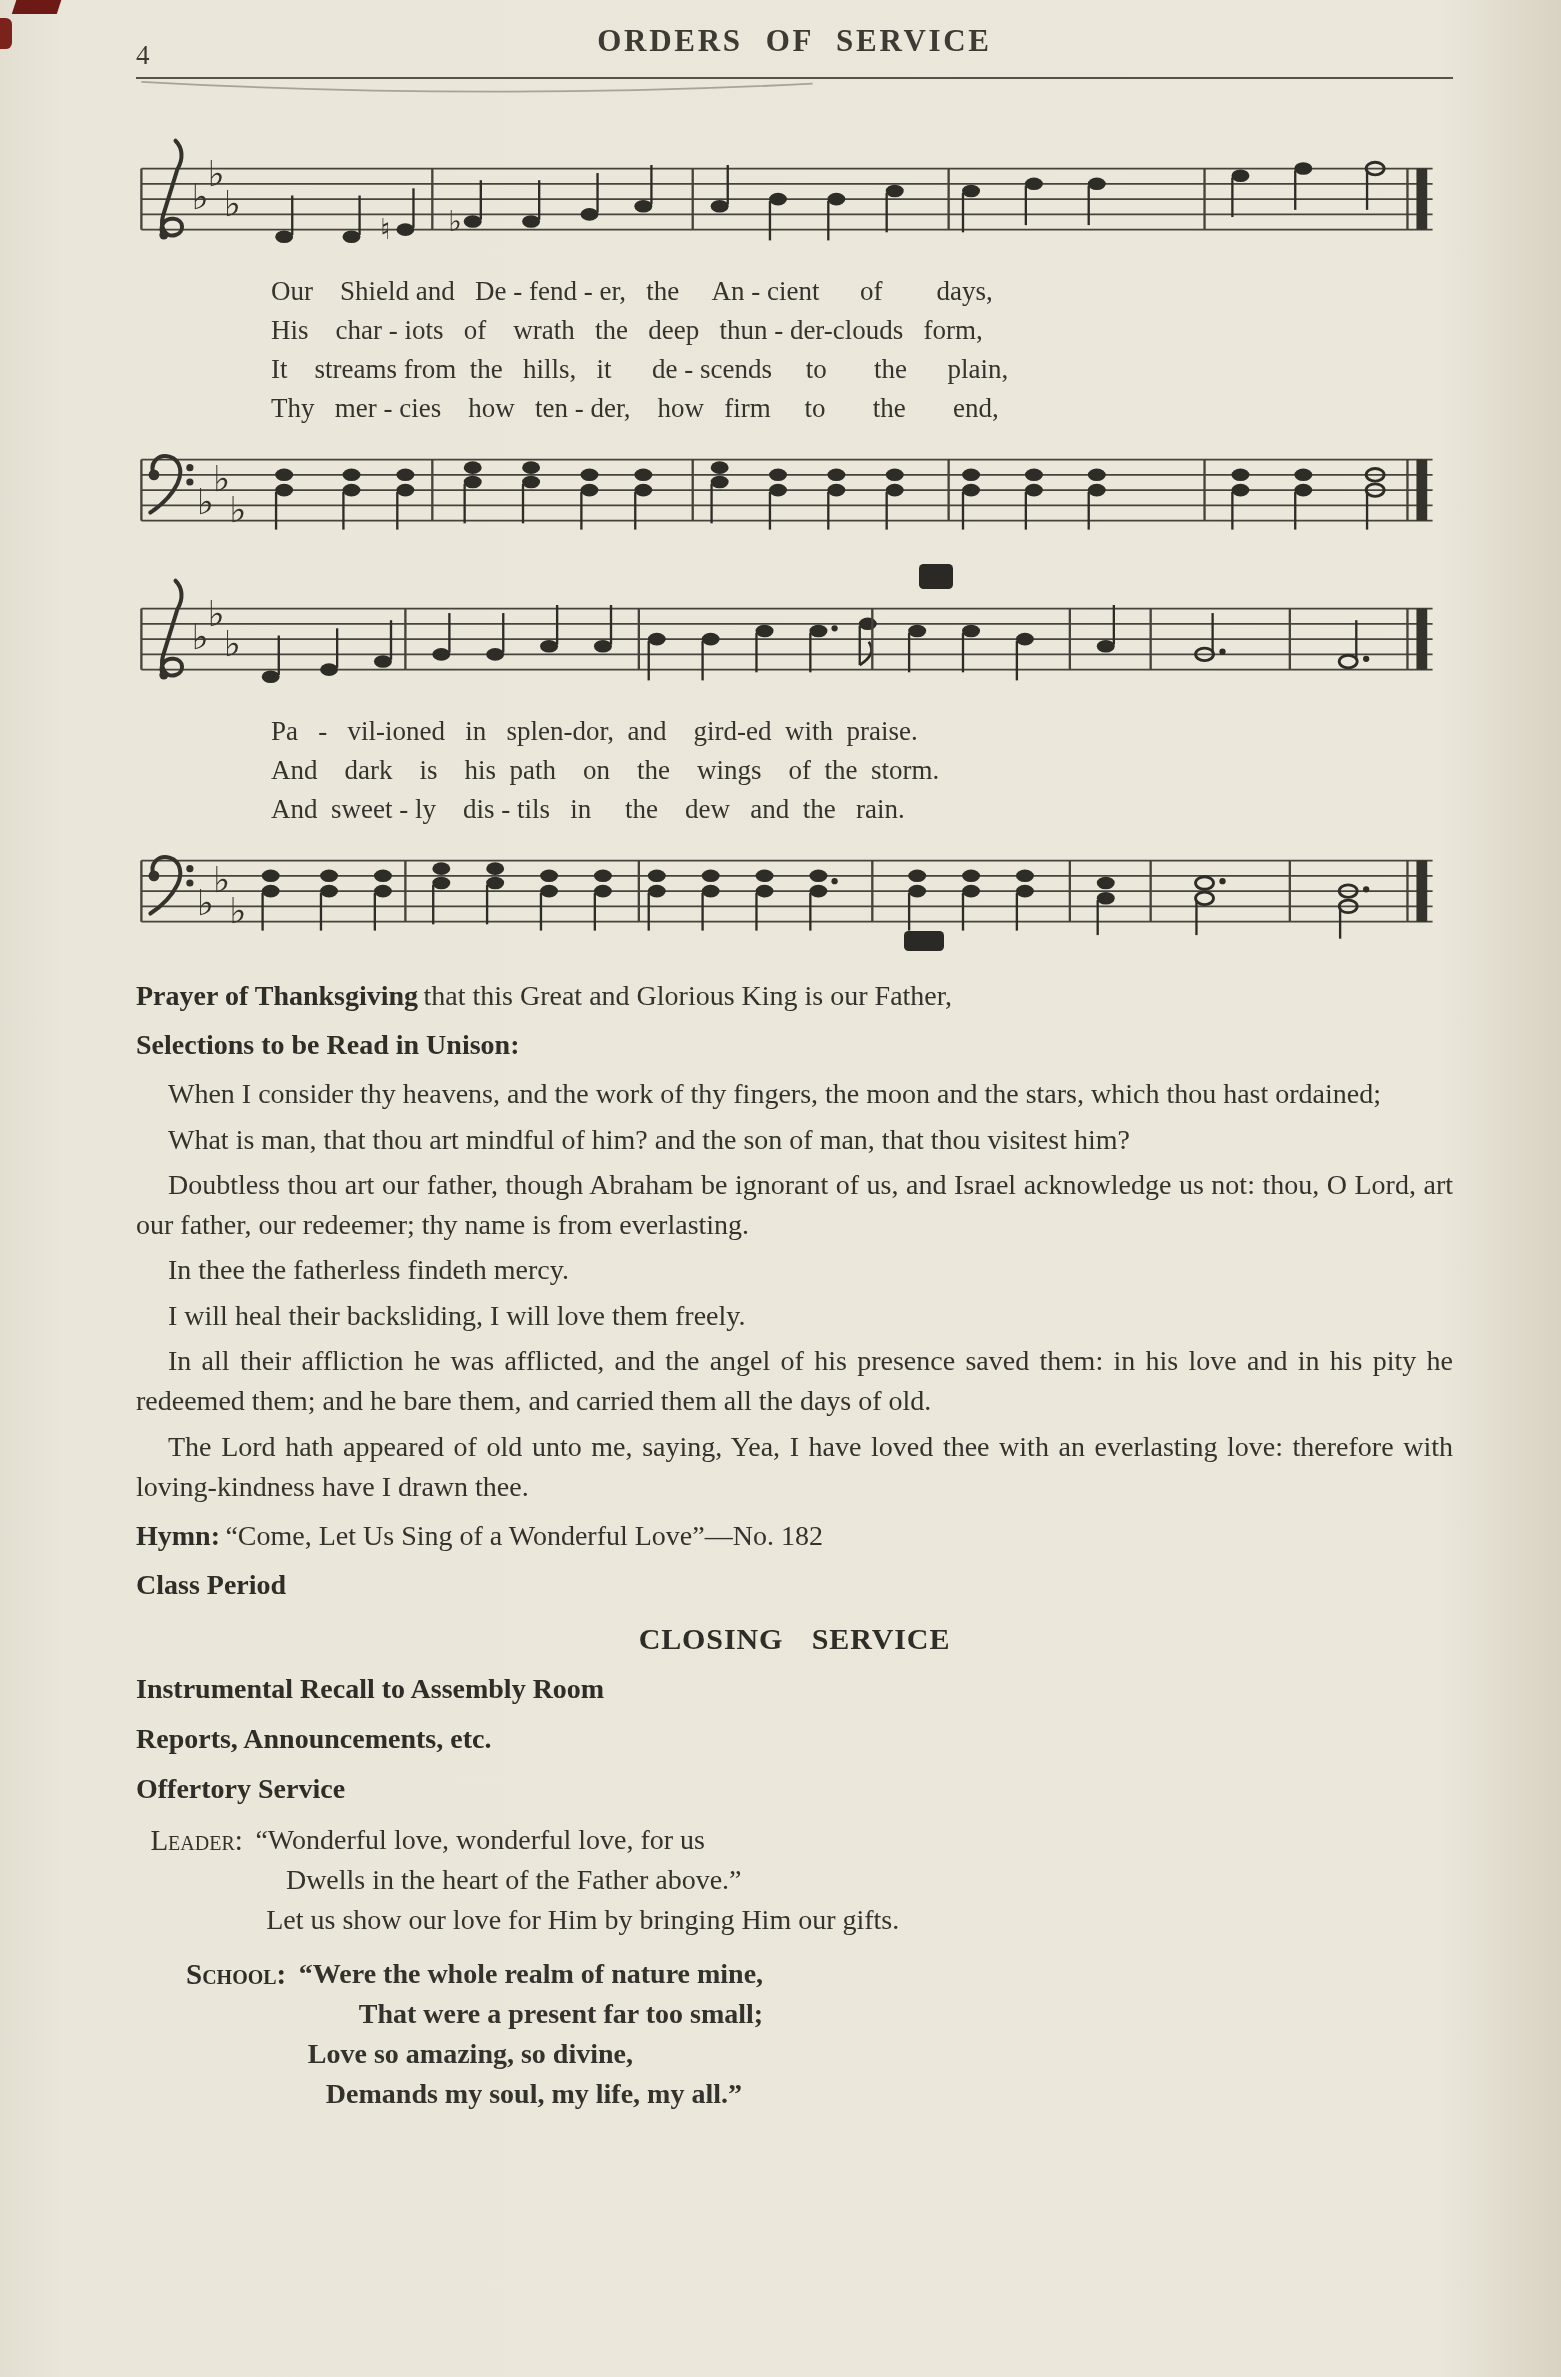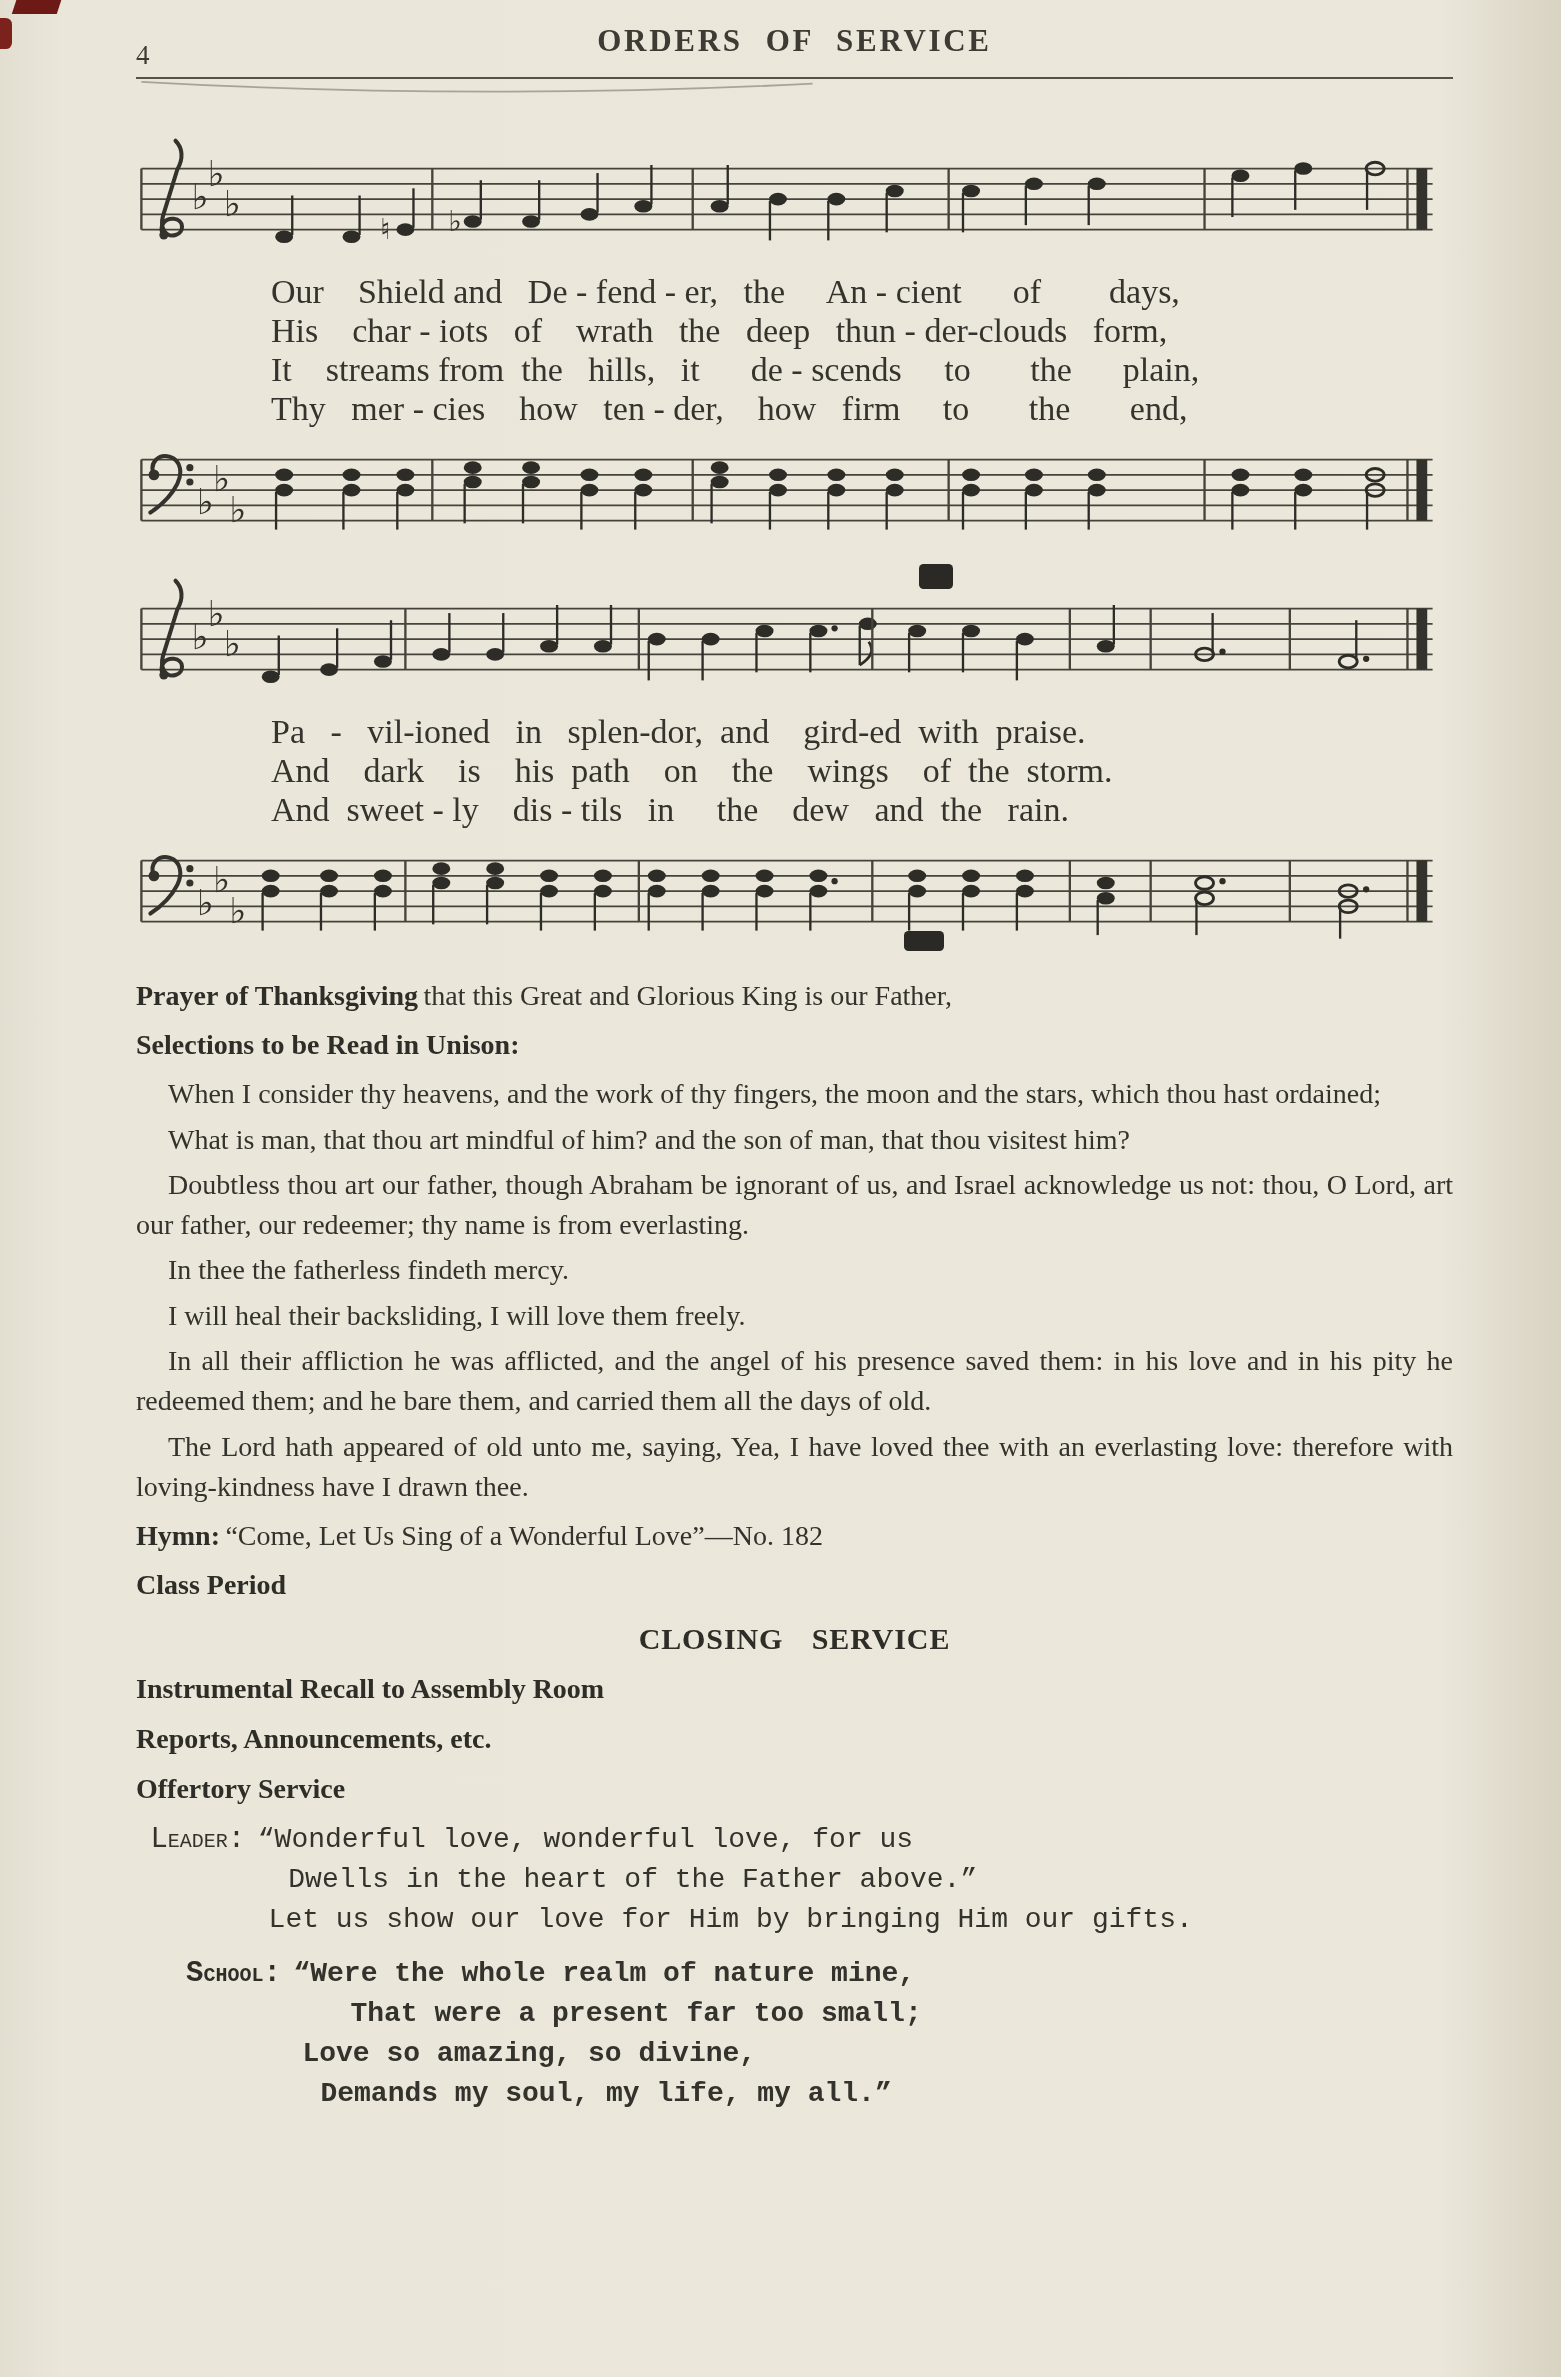--- a/index.html
+++ b/index.html
@@ -26,33 +26,33 @@
   .staffline{stroke:#45433b;stroke-width:2;}
   .barline{stroke:#45433b;stroke-width:2.6;}
   .endthick{fill:#34322c;}
   .note{fill:#2e2c27;}
   .note-open{fill:none;stroke:#2e2c27;stroke-width:3.2;}
   .stem{stroke:#2e2c27;stroke-width:2.6;}
   .clef{stroke:#34322c;fill:none;stroke-width:4.5;stroke-linecap:round;}
   .acc{fill:#34322c;font-family:"DejaVu Sans",sans-serif;}
   .dotn{fill:#2e2c27;}
   .lyrics{margin:9px 0 5.4px 135px;}
-  .lyric{white-space:pre;font-size:34px;line-height:39px;color:#35332d;}
+  .lyric{white-space:pre;font-size:27px;line-height:39px;color:#35332d;}
   .blot{position:absolute;background:#2b2925;border-radius:4.5px;}
   .blot.top{left:783px;top:-3.6px;width:34px;height:25px;}
   .blot.bottom{left:768px;bottom:-5.4px;width:40px;height:20px;}
   
   .text-body{margin-top:30.5px;font-size:28px;line-height:40px;}
   .para{margin:9px 0;}
   .reading{text-indent:32px;text-align:justify;margin:5.4px 0;}
   .bold{font-weight:bold;color:#2f2d28;}
   .lead-text{margin-left:5.4px;}
   .closing{text-align:center;font-size:30px;font-weight:bold;margin:14.4px 0 7.2px;letter-spacing:0.9px;word-spacing:20px;color:#2f2d28;}
   .item{margin:10px 0;}
-  .dialog{display:flex;margin:10.8px 0 0 14.4px;align-items:flex-start;font-family:Liberation Mono, monospace;}
+  .dialog{display:flex;margin:10.8px 0 0 14.4px;align-items:flex-start;}
   .speaker{font-variant:small-caps;font-size:29px;flex:0 0 auto;margin-right:12.6px;}
   .dline{line-height:40px;white-space:nowrap;}
   .l2{margin-left:30.5px;}
   .l3{margin-left:10.8px;}
   .school{margin-left:50px;margin-top:14.4px;}
   .school .dline{font-weight:bold;}
   .s2{margin-left:57px;text-align:right;}
   .s3{margin-left:9px;}
   .s4{margin-left:27px;}
 </style>

